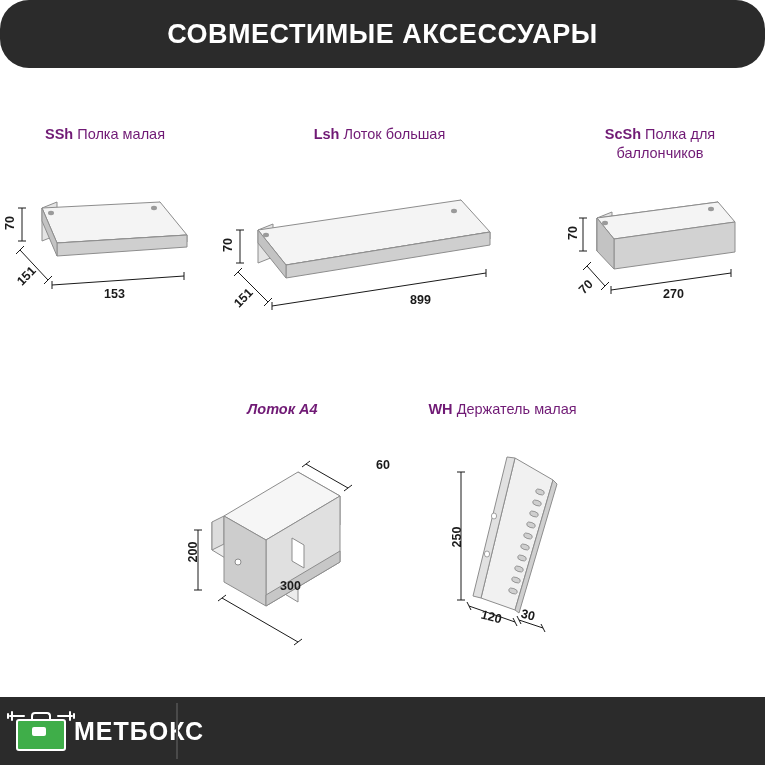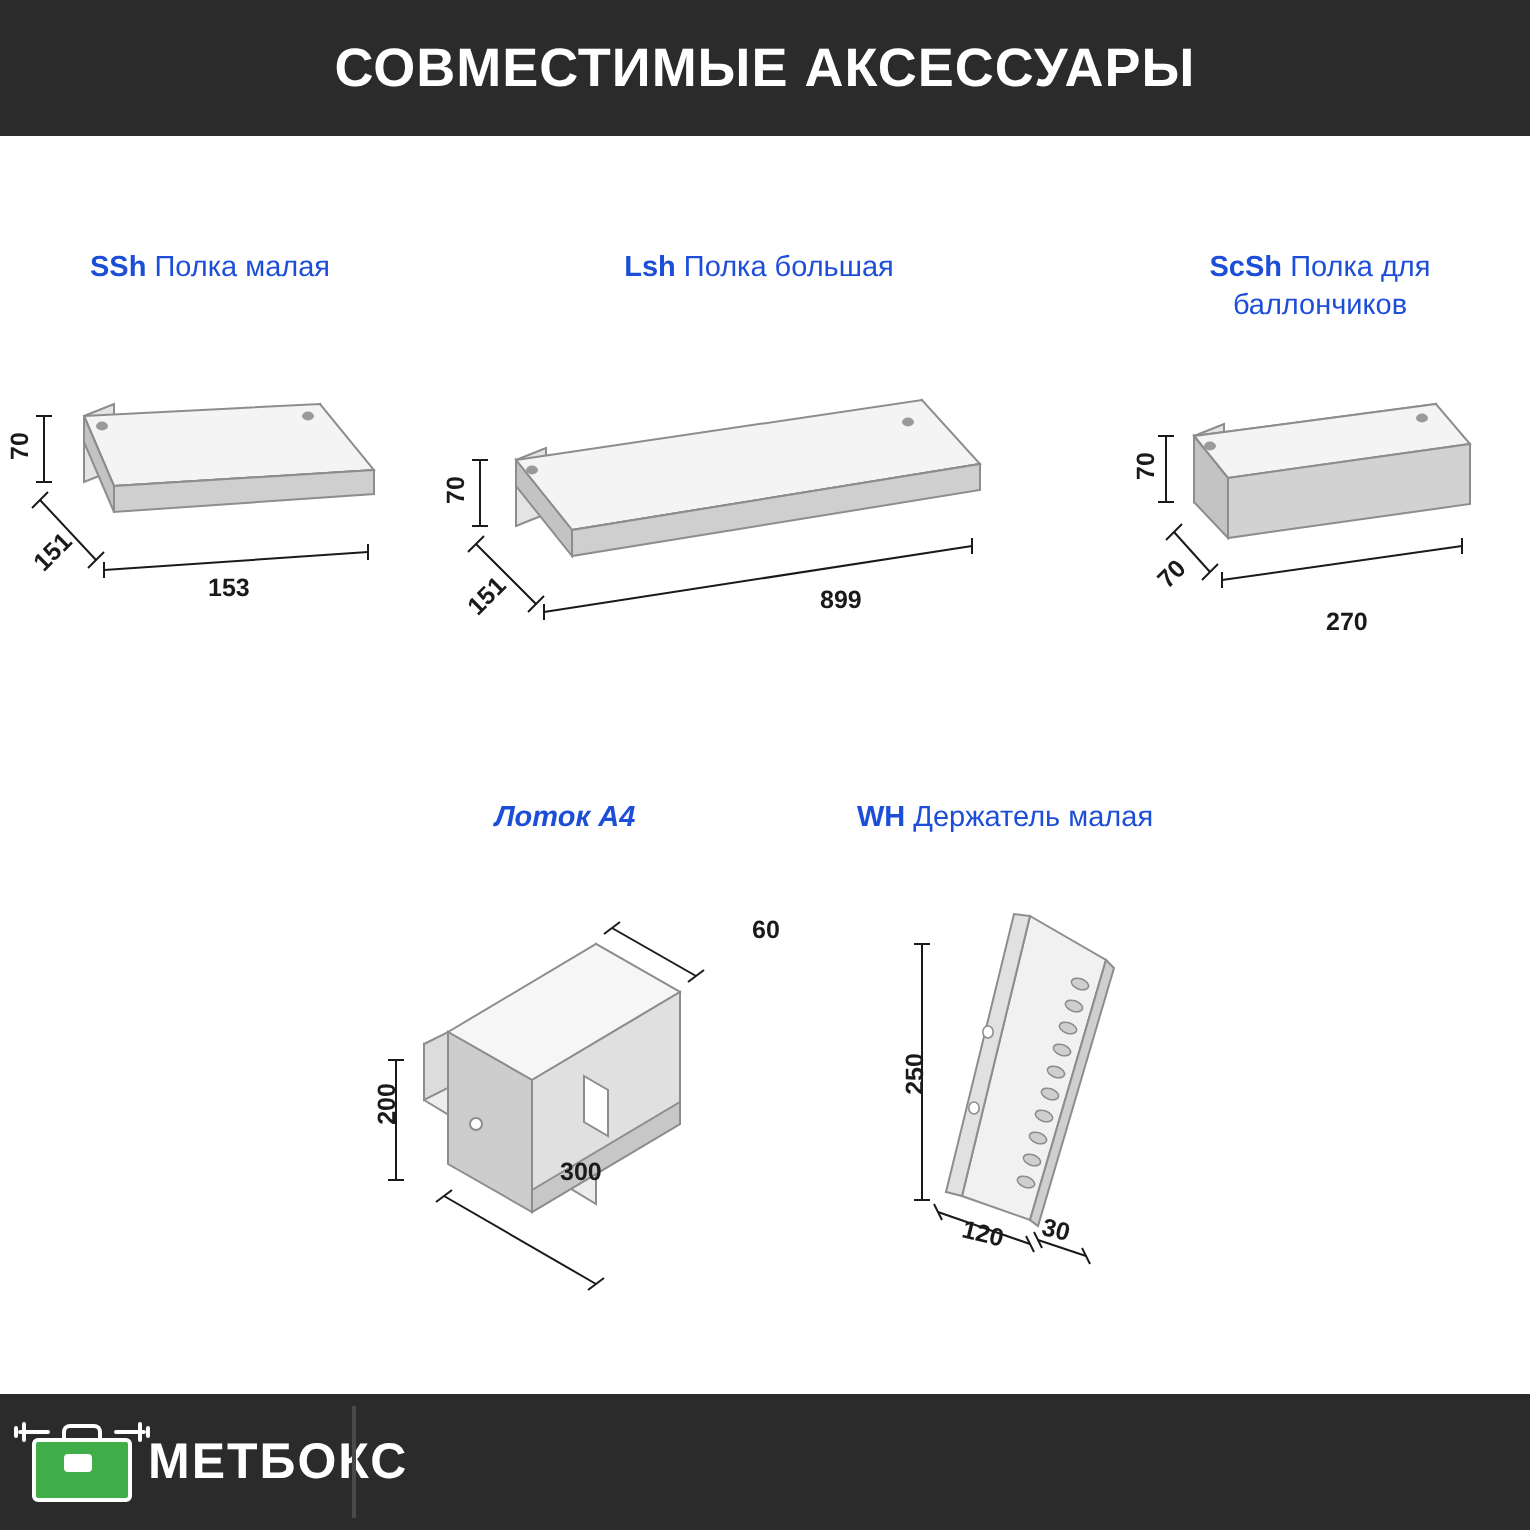--- a/index.html
+++ b/index.html
@@ -18,20 +18,21 @@
   
   .header {
     position: absolute;
     left: 0; top: 0;
     width: 765px;
     height: 68px;
     background: #2b2b2b;
     display: flex;
     align-items: center;
     justify-content: center;
+    border-radius: 29px;
   }
   .header-title {
     color: #ffffff;
     font-size: 27px;
     font-weight: bold;
     letter-spacing: 0.5px;
     text-transform: uppercase;
     text-align: center;
   }
 
@@ -102,21 +103,21 @@
     height: 56px;
     background: #4a4a4a;
   }
 
   
   .item {
     position: absolute;
   }
   .item-label {
     font-size: 14.5px;
-    color: #1d4ed8;
+    color: #701a75;
     line-height: 19px;
     text-align: center;
   }
   .item-label b {
     font-weight: bold;
   }
   .figure {
     position: absolute;
   }
   .dim {
@@ -173,21 +174,21 @@
     <line x1="172" y1="82" x2="172" y2="90" stroke="#1a1a1a" stroke-width="1"></line>
   </svg>
   <div class="dim" style="left:-9px; top:26px; transform:rotate(-90deg);">70</div>
   <div class="dim" style="left:4px; top:79px; transform:rotate(-45deg);">151</div>
   <div class="dim" style="left:92px; top:97px;">153</div>
 </div>
 
 <div class="item" style="left:242px; top:125px; width:275px;">
   <div class="item-label">
     <b>Lsh</b>
-    <span>Полка большая</span>
+    <span>Лоток большая</span>
   </div>
 </div>
 
 <div class="figure" style="left:228px; top:190px;">
   <svg width="290" height="125" viewBox="0 0 290 125">
 
     <polygon points="30,40 45,34 45,67 30,73" fill="#e4e4e4" stroke="#8d8d8d" stroke-width="1"></polygon>
 
     <polygon points="218,16 233,10 233,43 218,49" fill="#e4e4e4" stroke="#8d8d8d" stroke-width="1"></polygon>
 
@@ -251,21 +252,21 @@
     <line x1="12" y1="76" x2="30" y2="96" stroke="#1a1a1a" stroke-width="1"></line>
     <line x1="8" y1="80" x2="16" y2="72" stroke="#1a1a1a" stroke-width="1"></line>
     <line x1="26" y1="100" x2="34" y2="92" stroke="#1a1a1a" stroke-width="1"></line>
 
     <line x1="36" y1="100" x2="156" y2="83" stroke="#1a1a1a" stroke-width="1"></line>
     <line x1="36" y1="96" x2="36" y2="104" stroke="#1a1a1a" stroke-width="1"></line>
     <line x1="156" y1="79" x2="156" y2="87" stroke="#1a1a1a" stroke-width="1"></line>
   </svg>
   <div class="dim" style="left:-9px; top:36px; transform:rotate(-90deg);">70</div>
   <div class="dim" style="left:4px; top:90px; transform:rotate(-45deg);">70</div>
-  <div class="dim" style="left:88px; top:97px;margin-top:17px;">270</div>
+  <div class="dim" style="left:88px; top:97px;">270</div>
 </div>
 
 <div class="item" style="left:190px; top:400px; width:185px;font-style:italic;">
   <div class="item-label">
     <b>Лоток</b>
     <b>A4</b>
   </div>
 </div>
 
 <div class="figure" style="left:180px; top:450px;text-align:right;">

